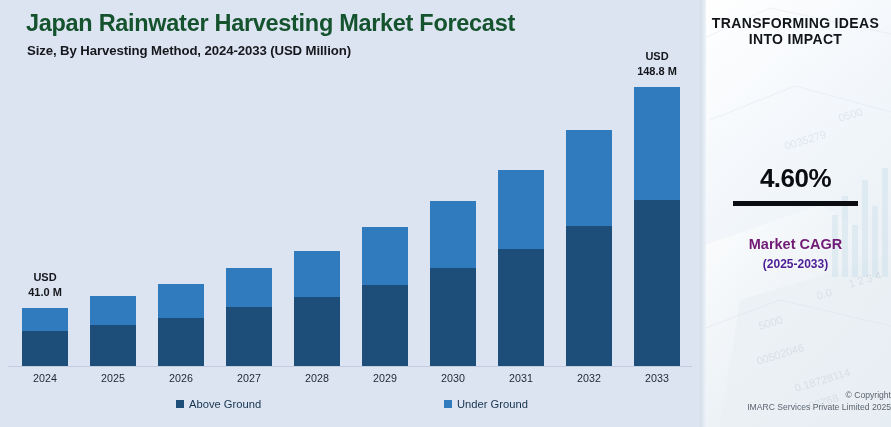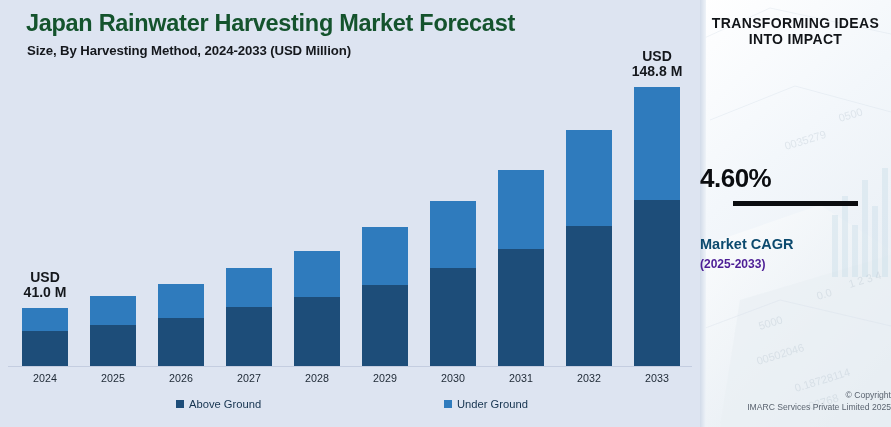--- a/index.html
+++ b/index.html
@@ -27,21 +27,21 @@
 
   .plot{position:absolute;left:0;top:60px;width:700px;height:306px;}
   .axis-line{position:absolute;left:8px;top:366px;width:684px;height:1px;background:#c4cde0;}
   .bar{position:absolute;bottom:0;width:46px;left:0;}
   .seg{position:absolute;left:0;width:100%;}
   .seg-under{background:#2f7bbd;}
   .seg-above{background:#1d4d79;bottom:0;}
 
   .bar-label{
     position:absolute;width:110px;text-align:center;
-    font-size:14px;font-weight:bold;color:#14171c;line-height:15px;
+    font-size:11px;font-weight:bold;color:#14171c;line-height:15px;
   }
 
   .tick{
     position:absolute;width:80px;text-align:center;
     font-size:10.7px;color:#1c2733;top:372px;
   }
 
   .legend{position:absolute;left:0;top:396px;width:700px;height:20px;padding-left:32px;}
   .legend-item{position:absolute;display:flex;align-items:center;gap:5px;
     font-size:11.2px;color:#15334f;white-space:nowrap;}
@@ -61,24 +61,24 @@
   }
   .logo-wrap{position:absolute;left:0;top:14px;width:191px;text-align:center;}
   .logo-text{
     font-size:45px;font-weight:bold;color:#1ba0f2;letter-spacing:-2.2px;
     line-height:46px;font-family:"DejaVu Sans", sans-serif;
   }
   .logo-tag{
     margin-top:1px;font-size:14px;font-weight:bold;color:#111418;
     letter-spacing:0.35px;
   }
-  .cagr-wrap{position:absolute;left:0;top:163px;width:191px;text-align:left;}
+  .cagr-wrap{position:absolute;left:0;top:163px;width:191px;text-align:center;}
   .cagr-value{font-size:26px;font-weight:bold;color:#0b0d10;letter-spacing:-0.5px;}
   .cagr-rule{width:125px;height:5px;background:#0b0d10;margin:7px auto 8px auto;}
-  .cagr-sub1{font-size:14.5px;font-weight:bold;color:#0c4a6e;line-height:20px;margin-top:28px;}
+  .cagr-sub1{font-size:14.5px;font-weight:bold;color:#701a75;line-height:20px;margin-top:28px;}
   .cagr-sub2{font-size:12px;font-weight:bold;color:#4c1d95;line-height:20px;}
 
   .copyright{
     position:absolute;left:0;bottom:14px;width:191px;text-align:right;
     font-size:8.6px;color:#5b6470;line-height:12px;
   }
 </style>
 </head>
 <body>
 

